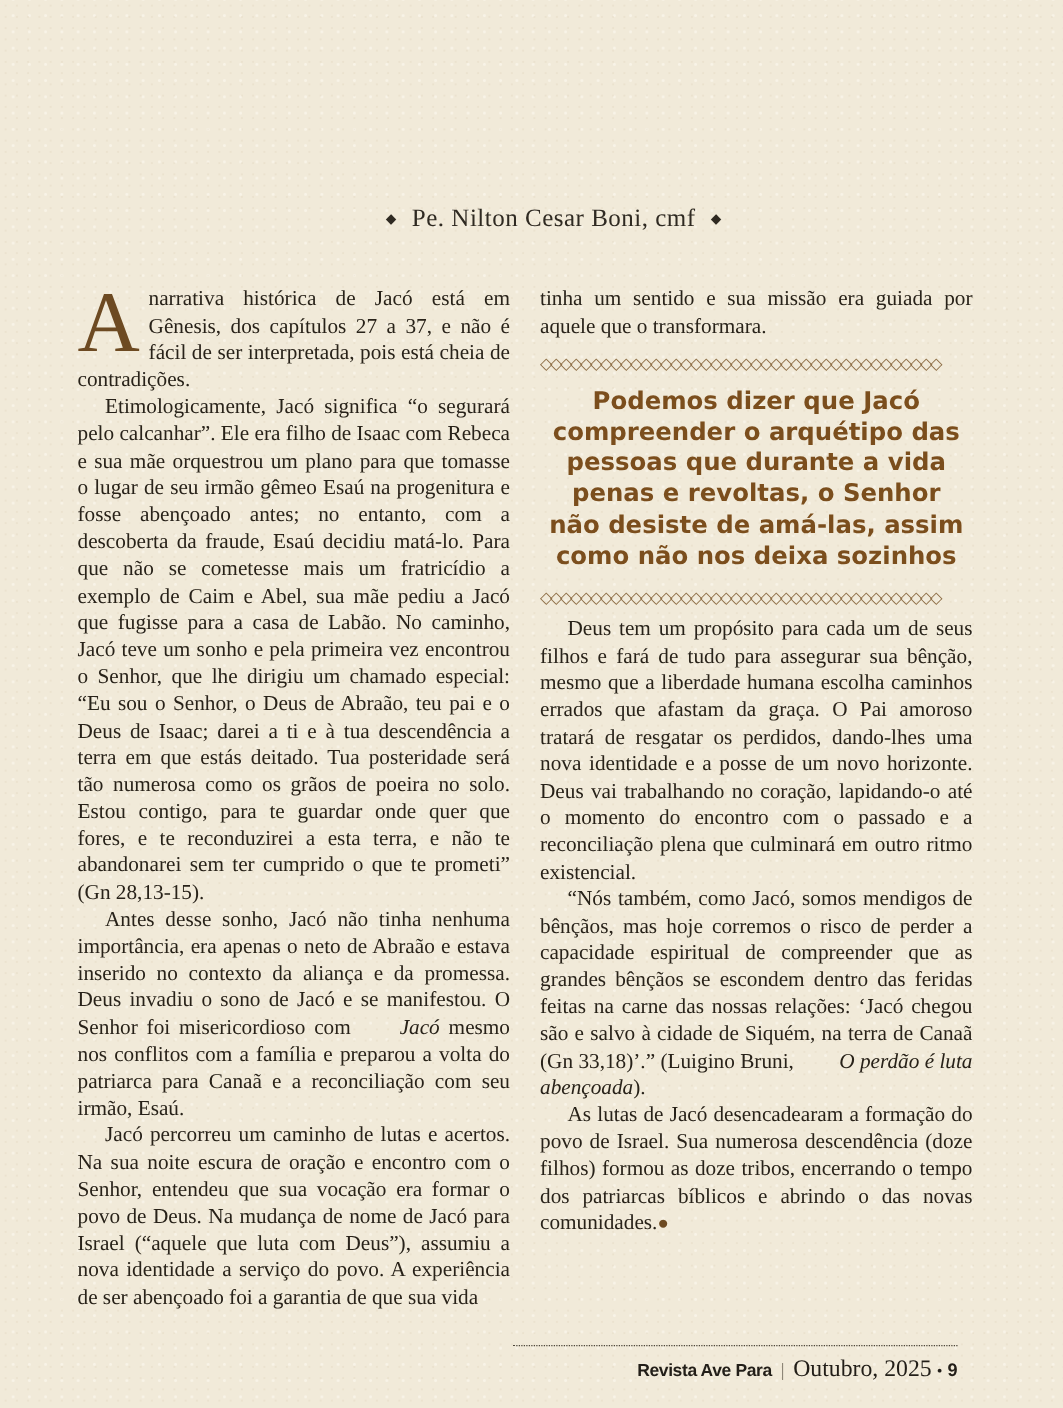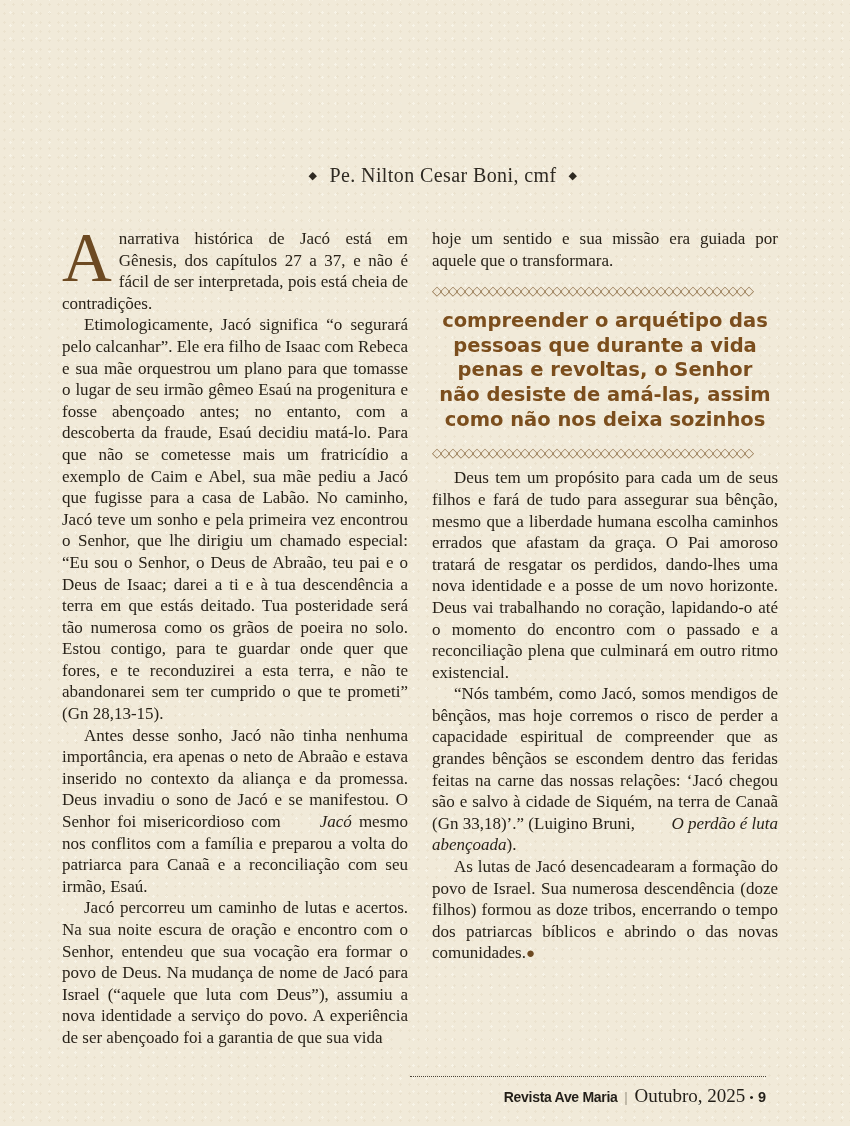--- a/index.html
+++ b/index.html
@@ -72,34 +72,35 @@
 
 <div class="columns">
   <div class="col">
       <p class="para"><span class="dropcap">A</span><span>narrativa histórica de Jacó está em Gênesis, dos capítulos 27 a 37, e não é fácil de ser interpretada, pois está cheia de contradições.</span></p>
       <p class="para indent"><span>Etimologicamente, Jacó significa “o segurará pelo calcanhar”. Ele era filho de Isaac com Rebeca e sua mãe orquestrou um plano para que tomasse o lugar de seu irmão gêmeo Esaú na progenitura e fosse abençoado antes; no entanto, com a descoberta da fraude, Esaú decidiu matá-lo. Para que não se cometesse mais um fratricídio a exemplo de Caim e Abel, sua mãe pediu a Jacó que fugisse para a casa de Labão. No caminho, Jacó teve um sonho e pela primeira vez encontrou o Senhor, que lhe dirigiu um chamado especial: “Eu sou o Senhor, o Deus de Abraão, teu pai e o Deus de Isaac; darei a ti e à tua descendência a terra em que estás deitado. Tua posteridade será tão numerosa como os grãos de poeira no solo. Estou contigo, para te guardar onde quer que fores, e te reconduzirei a esta terra, e não te abandonarei sem ter cumprido o que te prometi” (Gn 28,13-15).</span></p>
       <p class="para indent"><span>Antes desse sonho, Jacó não tinha nenhuma importância, era apenas o neto de Abraão e estava inserido no contexto da aliança e da promessa. Deus invadiu o sono de Jacó e se manifestou. O Senhor foi misericordioso com </span><span class="italic">Jacó</span><span> mesmo nos conflitos com a família e preparou a volta do patriarca para Canaã e a reconciliação com seu irmão, Esaú.</span></p>
       <p class="para indent"><span>Jacó percorreu um caminho de lutas e acertos. Na sua noite escura de oração e encontro com o Senhor, entendeu que sua vocação era formar o povo de Deus. Na mudança de nome de Jacó para Israel (“aquele que luta com Deus”), assumiu a nova identidade a serviço do povo. A experiência de ser abençoado foi a garantia de que sua vida</span></p>
     </div>
   <div class="col">
     <div>
-        <p class="para"><span>hoje um sentido e sua missão era guiada por aquele que o transformara.</span></p>
+        <p class="para"><span>tinha um sentido e sua missão era guiada por aquele que o transformara.</span></p>
       </div>
     <div class="divider">◇◇◇◇◇◇◇◇◇◇◇◇◇◇◇◇◇◇◇◇◇◇◇◇◇◇◇◇◇◇◇◇◇◇◇◇◇◇◇◇</div>
     <div class="pullquote">
+        <span class="pq-line">Podemos dizer que Jacó</span>
         <span class="pq-line">compreender o arquétipo das</span>
         <span class="pq-line">pessoas que durante a vida</span>
         <span class="pq-line">penas e revoltas, o Senhor</span>
         <span class="pq-line">não desiste de amá-las, assim</span>
         <span class="pq-line">como não nos deixa sozinhos</span>
       </div>
     <div class="divider">◇◇◇◇◇◇◇◇◇◇◇◇◇◇◇◇◇◇◇◇◇◇◇◇◇◇◇◇◇◇◇◇◇◇◇◇◇◇◇◇</div>
     <div>
         <p class="para indent"><span>Deus tem um propósito para cada um de seus filhos e fará de tudo para assegurar sua bênção, mesmo que a liberdade humana escolha caminhos errados que afastam da graça. O Pai amoroso tratará de resgatar os perdidos, dando-lhes uma nova identidade e a posse de um novo horizonte. Deus vai trabalhando no coração, lapidando-o até o momento do encontro com o passado e a reconciliação plena que culminará em outro ritmo existencial.</span></p>
         <p class="para indent"><span>“Nós também, como Jacó, somos mendigos de bênçãos, mas hoje corremos o risco de perder a capacidade espiritual de compreender que as grandes bênçãos se escondem dentro das feridas feitas na carne das nossas relações: ‘Jacó chegou são e salvo à cidade de Siquém, na terra de Canaã (Gn 33,18)’.” (Luigino Bruni, </span><span class="italic">O perdão é luta abençoada</span><span>).</span></p>
         <p class="para indent"><span>As lutas de Jacó desencadearam a formação do povo de Israel. Sua numerosa descendência (doze filhos) formou as doze tribos, encerrando o tempo dos patriarcas bíblicos e abrindo o das novas comunidades.</span><span class="end-bullet">●</span></p>
       </div>
   </div>
 </div>
 
 <div class="footer">
-  <span class="mag">Revista Ave Maria</span><span class="sep">|</span><span class="issue">Outubro, 2025</span><span class="foot-bullet">•</span><span class="pagenum">9</span>
+  <span class="mag">Revista Ave Para</span><span class="sep">|</span><span class="issue">Outubro, 2025</span><span class="foot-bullet">•</span><span class="pagenum">9</span>
 </div>
 
 </body></html>

